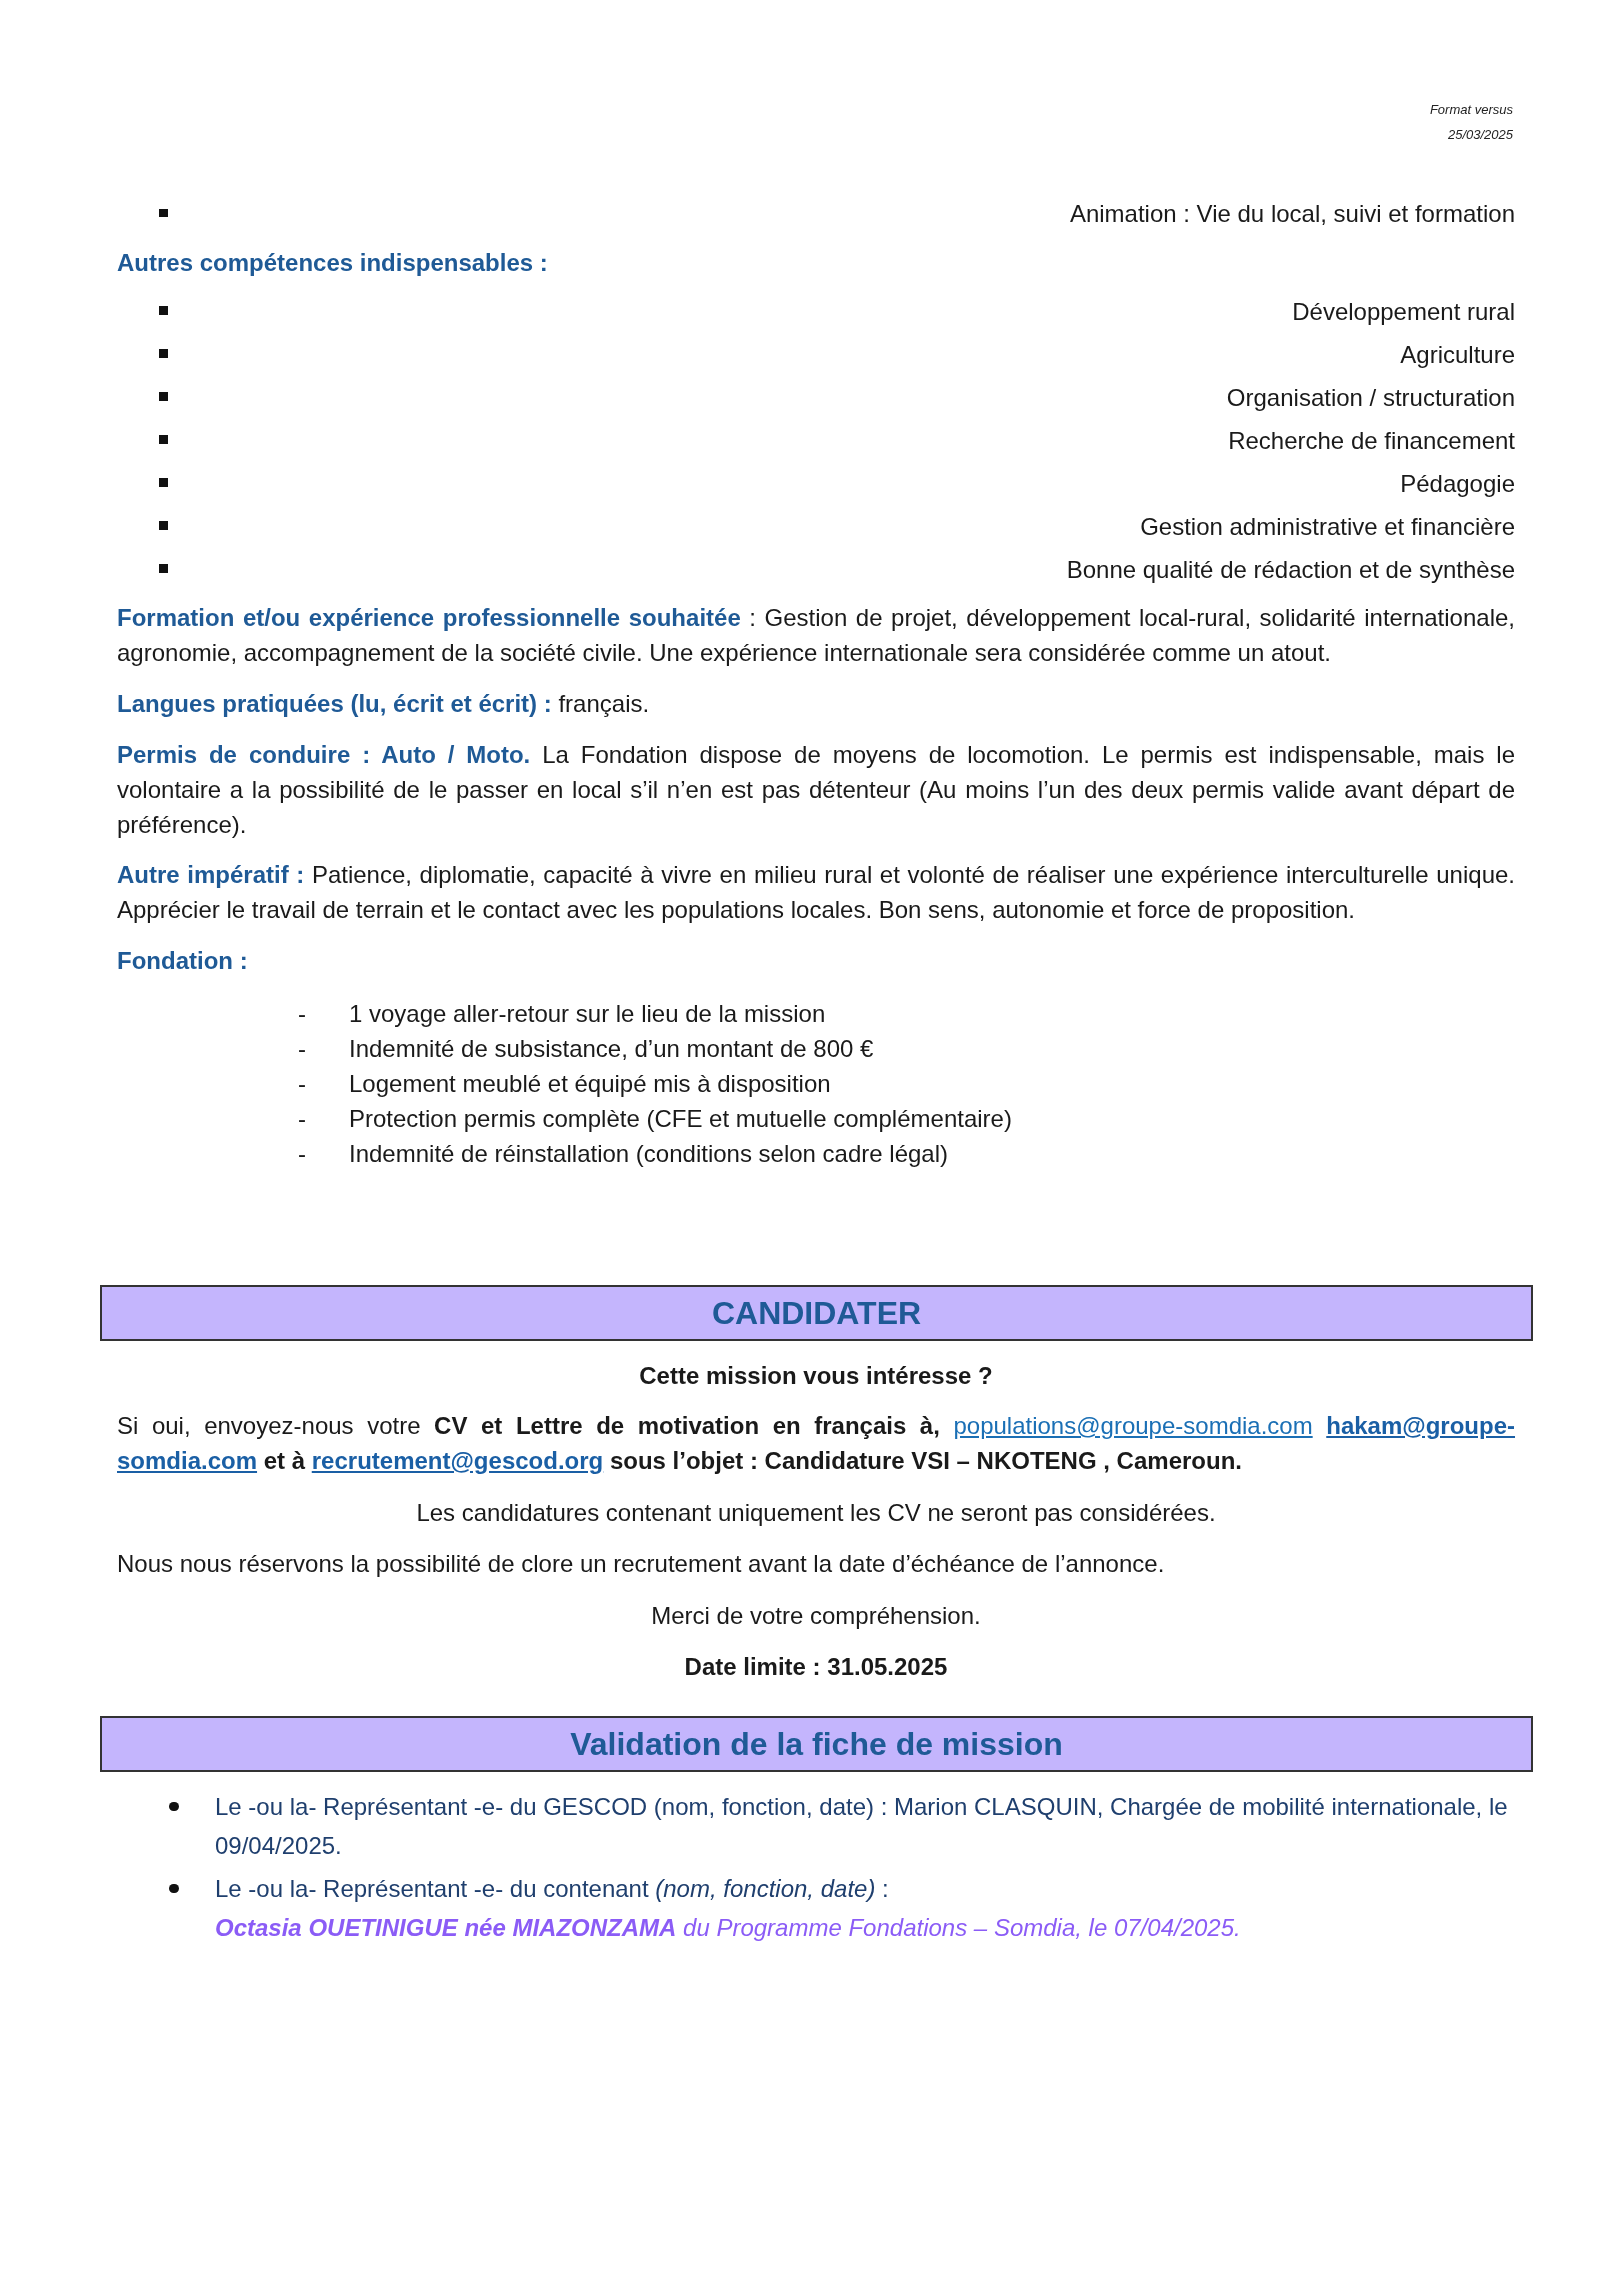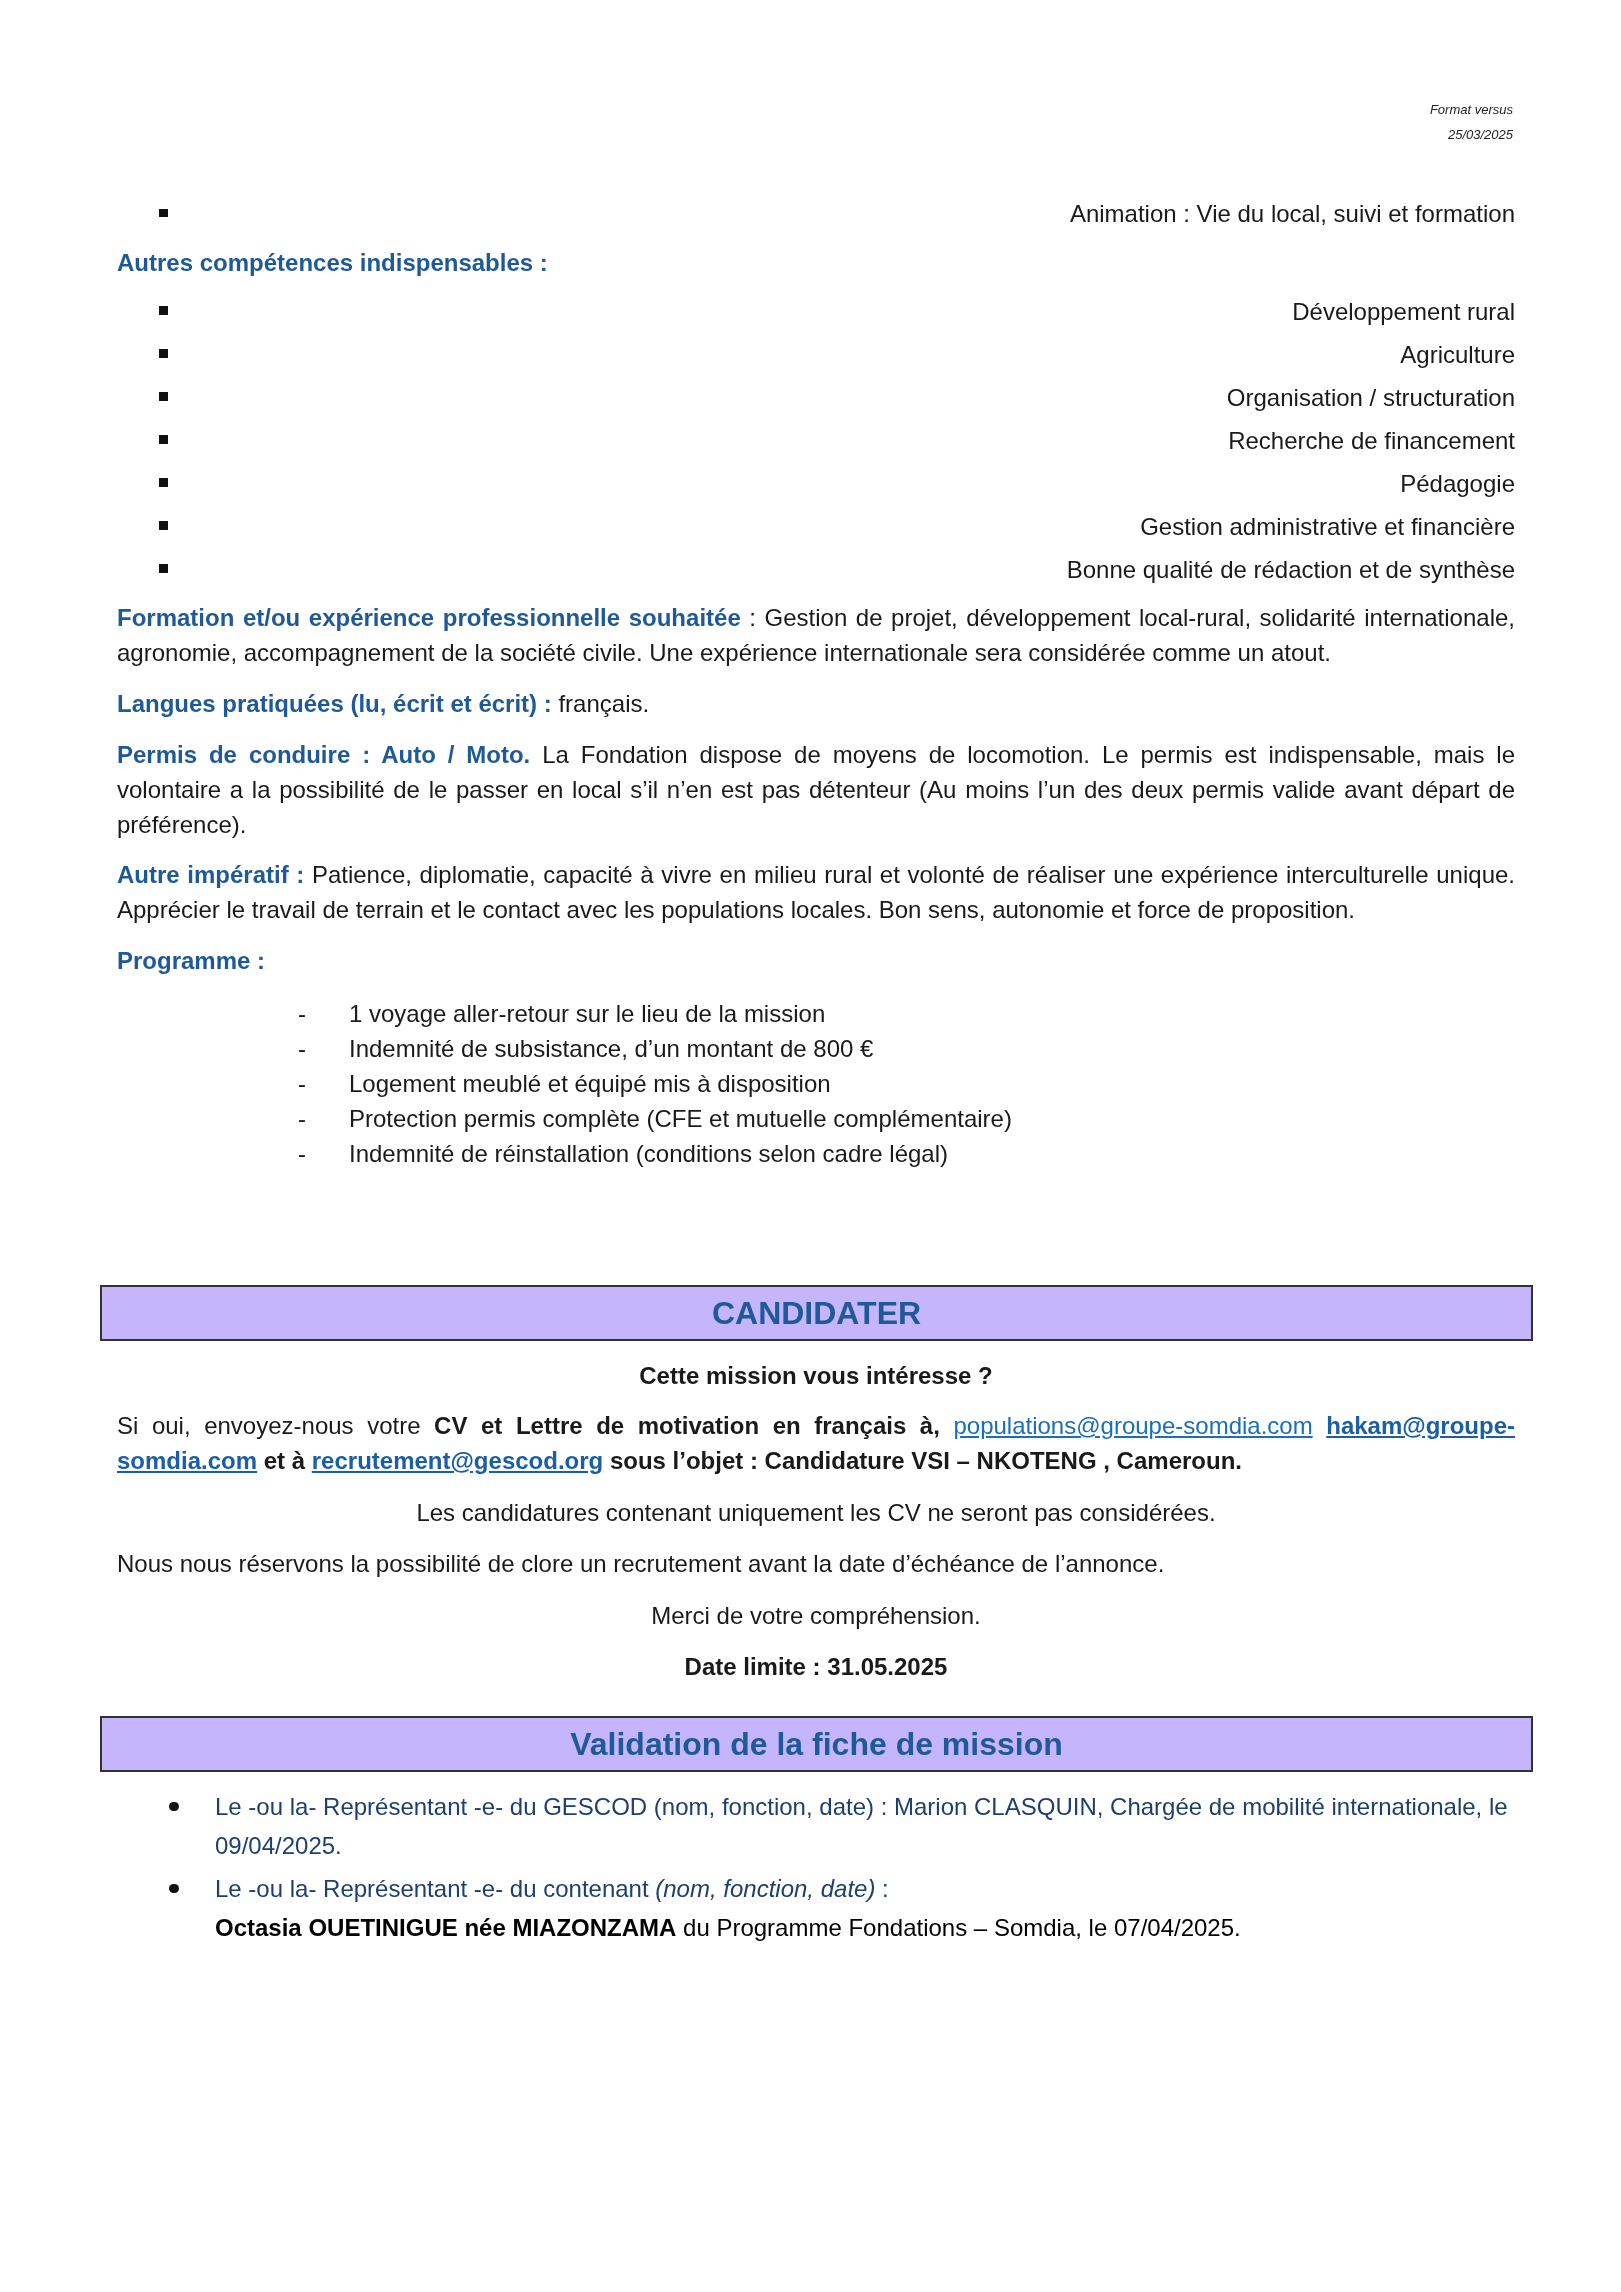--- a/index.html
+++ b/index.html
@@ -18,21 +18,21 @@
   .dash-list li .dash { position:absolute; left:181px; }
   .box { position:absolute; left:100px; width:1429px; height:52px; background:#c4b5fd; border:2px solid #333; border-bottom-width:2.9px; text-align:center; color:#1f5a96; font-weight:bold; font-size:32px; line-height:52px; }
   .center { text-align:center; }
   .bold { font-weight:bold; }
   a.link { color:#1a6fb5; text-decoration:underline; }
   a.link.b { font-weight:bold; color:#1a5fa5; }
   .abs { position:absolute; left:117px; width:1398px; font-size:24px; line-height:35px; }
   .val-list { list-style:none; margin:0; padding:0; color:#1f3f6e; }
   .val-list li { position:relative; padding-left:98px; line-height:39px; margin-bottom:3.9px; }
   .val-list li .dot { position:absolute; left:52px; top:14.7px; width:9.8px; height:9.8px; border-radius:50%; background:#111; }
-  .dark { color:#000000; }
+  .dark { color:#8b5cf6;font-style:italic; }
 </style>
 </head>
 <body>
 
 <div class="page">
 
   <div class="hdr">
     <div>Format versus</div>
     <div>25/03/2025</div>
   </div>
@@ -55,21 +55,21 @@
     </ul>
 
     <p class="para" style="margin-top:9.8px"><span class="blue">Formation et/ou expérience professionnelle souhaitée</span><span> : Gestion de projet, développement local-rural, solidarité internationale, agronomie, accompagnement de la société civile. Une expérience internationale sera considérée comme un atout.</span></p>
 
     <p class="para"><span class="blue">Langues pratiquées (lu, écrit et écrit) :</span><span> français.</span></p>
 
     <p class="para"><span class="blue">Permis de conduire : Auto / Moto.</span><span>  La Fondation dispose de moyens de locomotion. Le permis est indispensable, mais le volontaire a la possibilité de le passer en local s’il n’en est pas détenteur (Au moins l’un des deux permis valide avant départ de préférence).</span></p>
 
     <p class="para"><span class="blue">Autre impératif :</span><span> Patience, diplomatie, capacité à vivre en milieu rural et volonté de réaliser une expérience interculturelle unique. Apprécier le travail de terrain et le contact avec les populations locales. Bon sens, autonomie et force de proposition.</span></p>
 
-    <div class="blue" style="margin:0 0 17.6px 0">Programme :</div>
+    <div class="blue" style="margin:0 0 17.6px 0">Fondation :</div>
 
     <ul class="dash-list">
       <li><span class="dash">-</span><span>1 voyage aller-retour sur le lieu de la mission</span></li>
       <li><span class="dash">-</span><span>Indemnité de subsistance, d’un montant de 800 €</span></li>
       <li><span class="dash">-</span><span>Logement meublé et équipé mis à disposition</span></li>
       <li><span class="dash">-</span><span>Protection permis complète (CFE et mutuelle complémentaire)</span></li>
       <li><span class="dash">-</span><span>Indemnité de réinstallation (conditions selon cadre légal)</span></li>
     </ul>
   </div>
 

